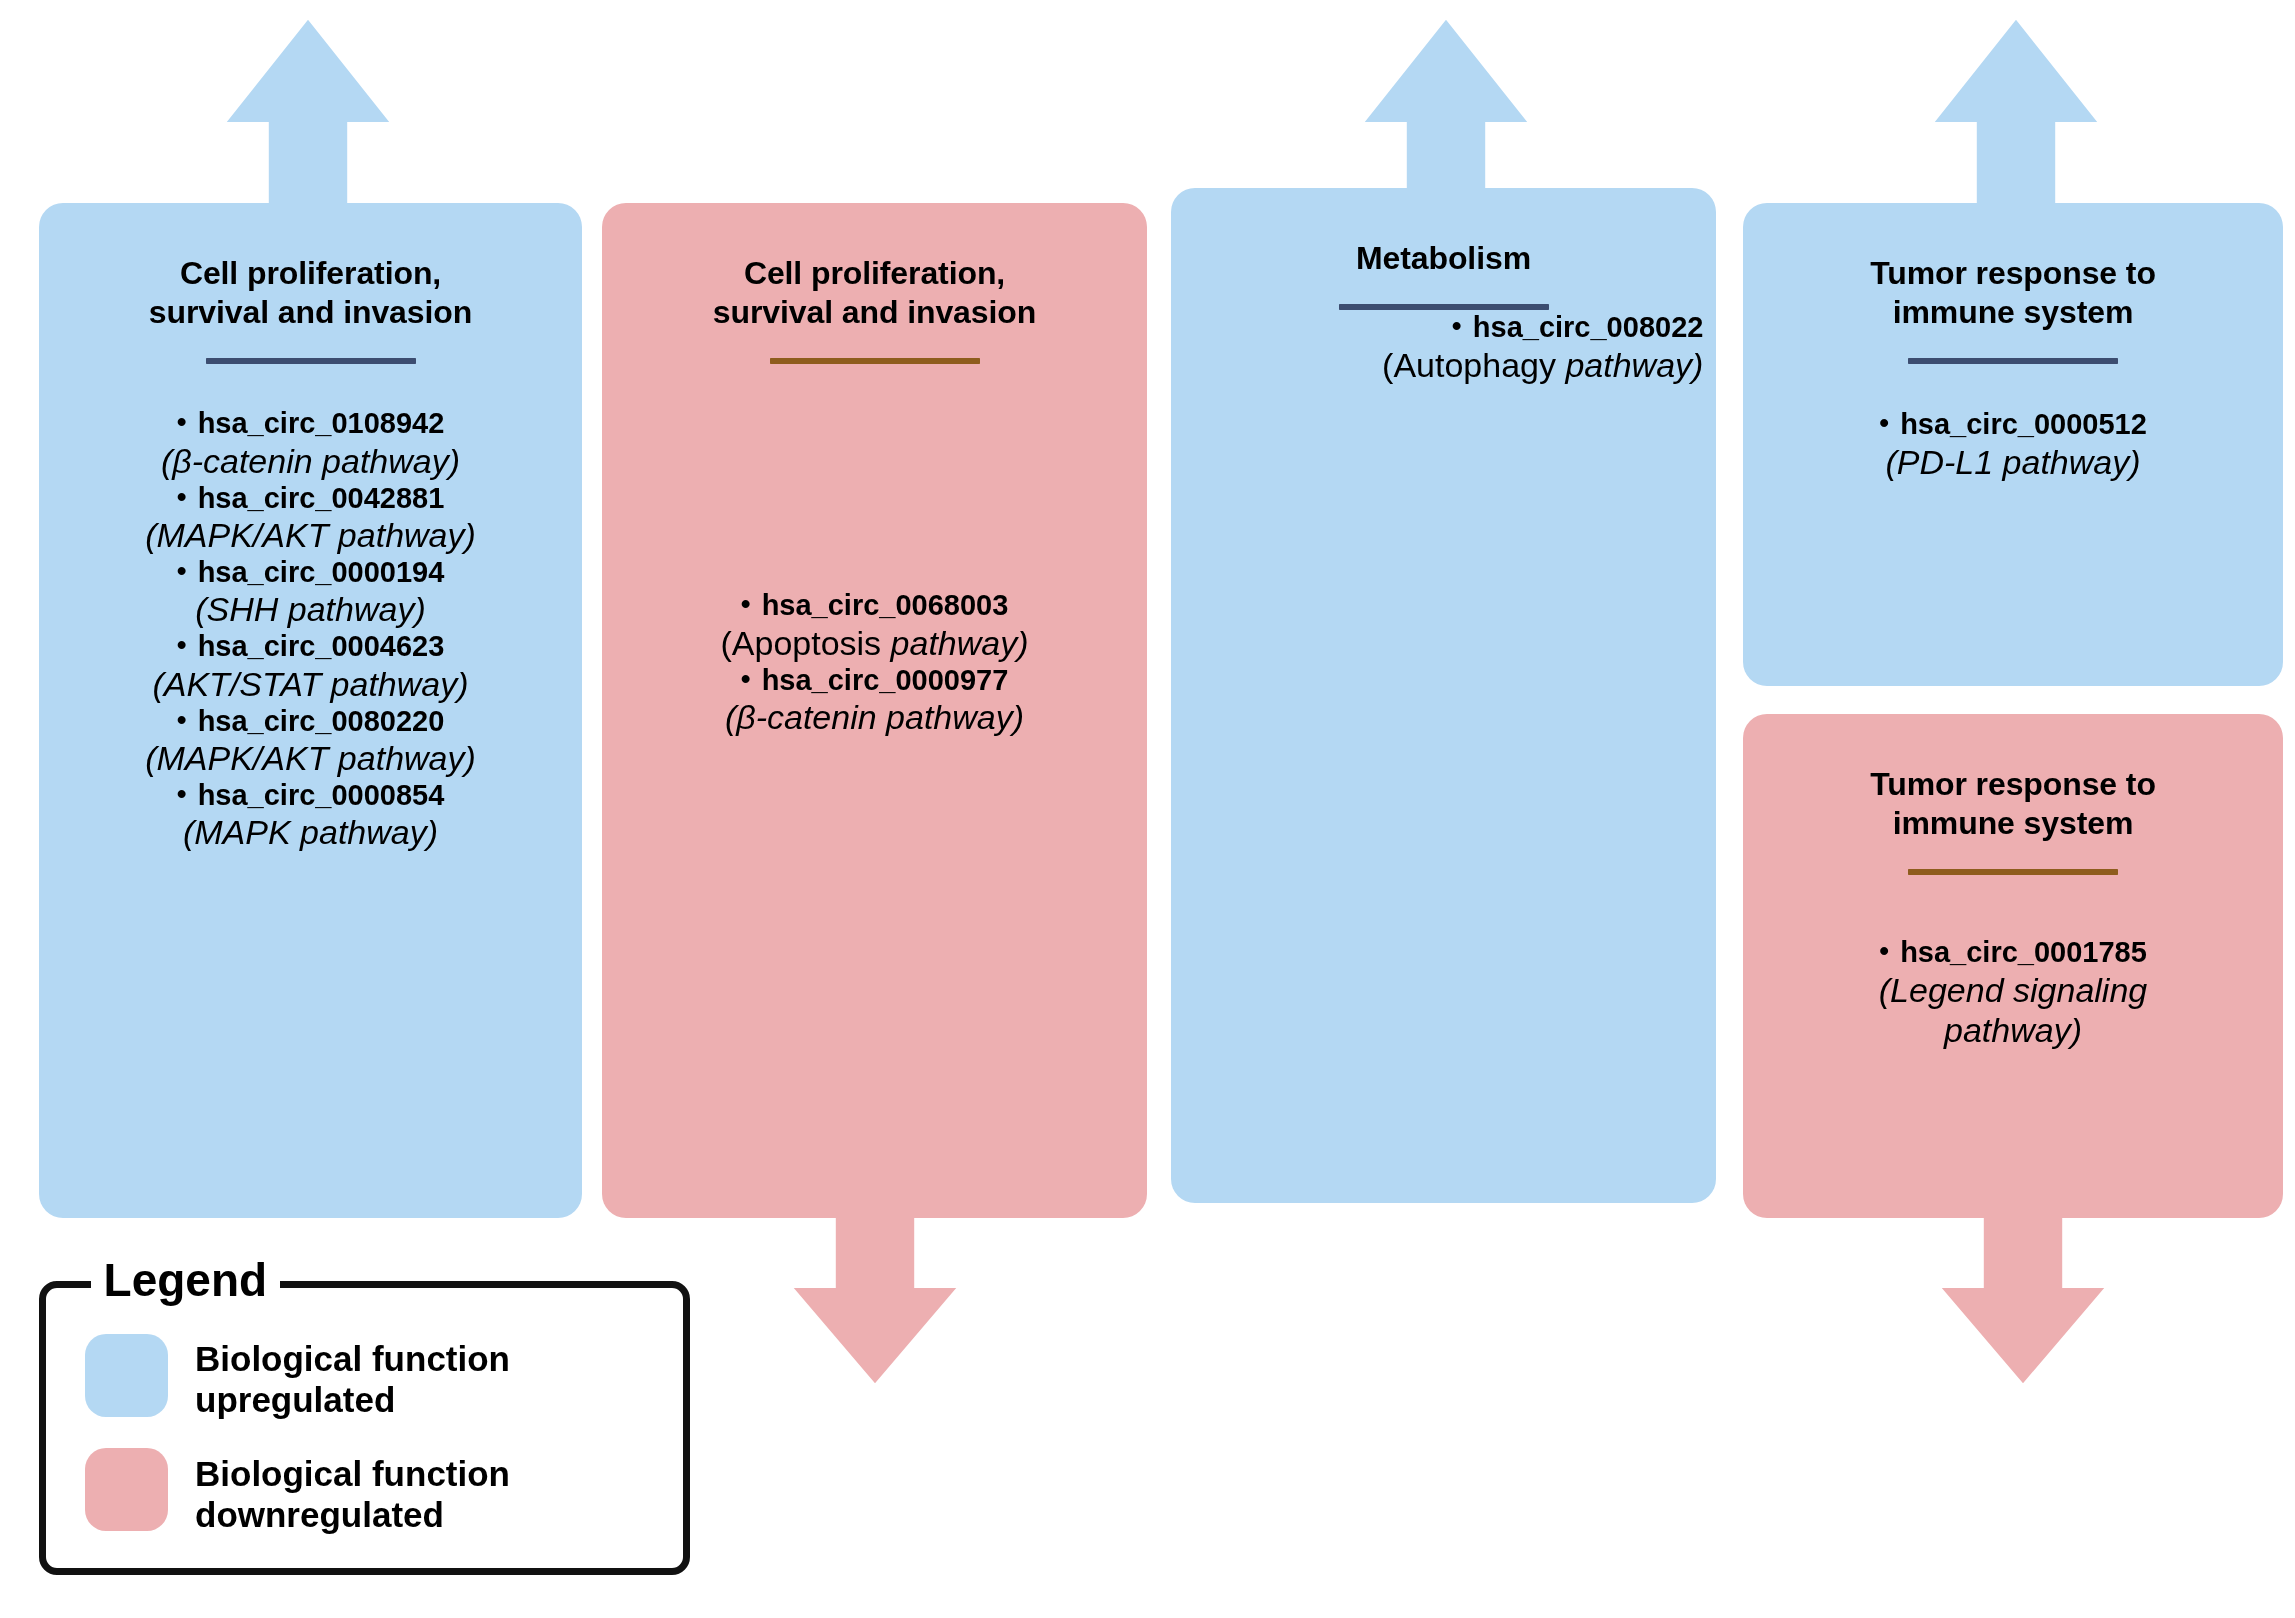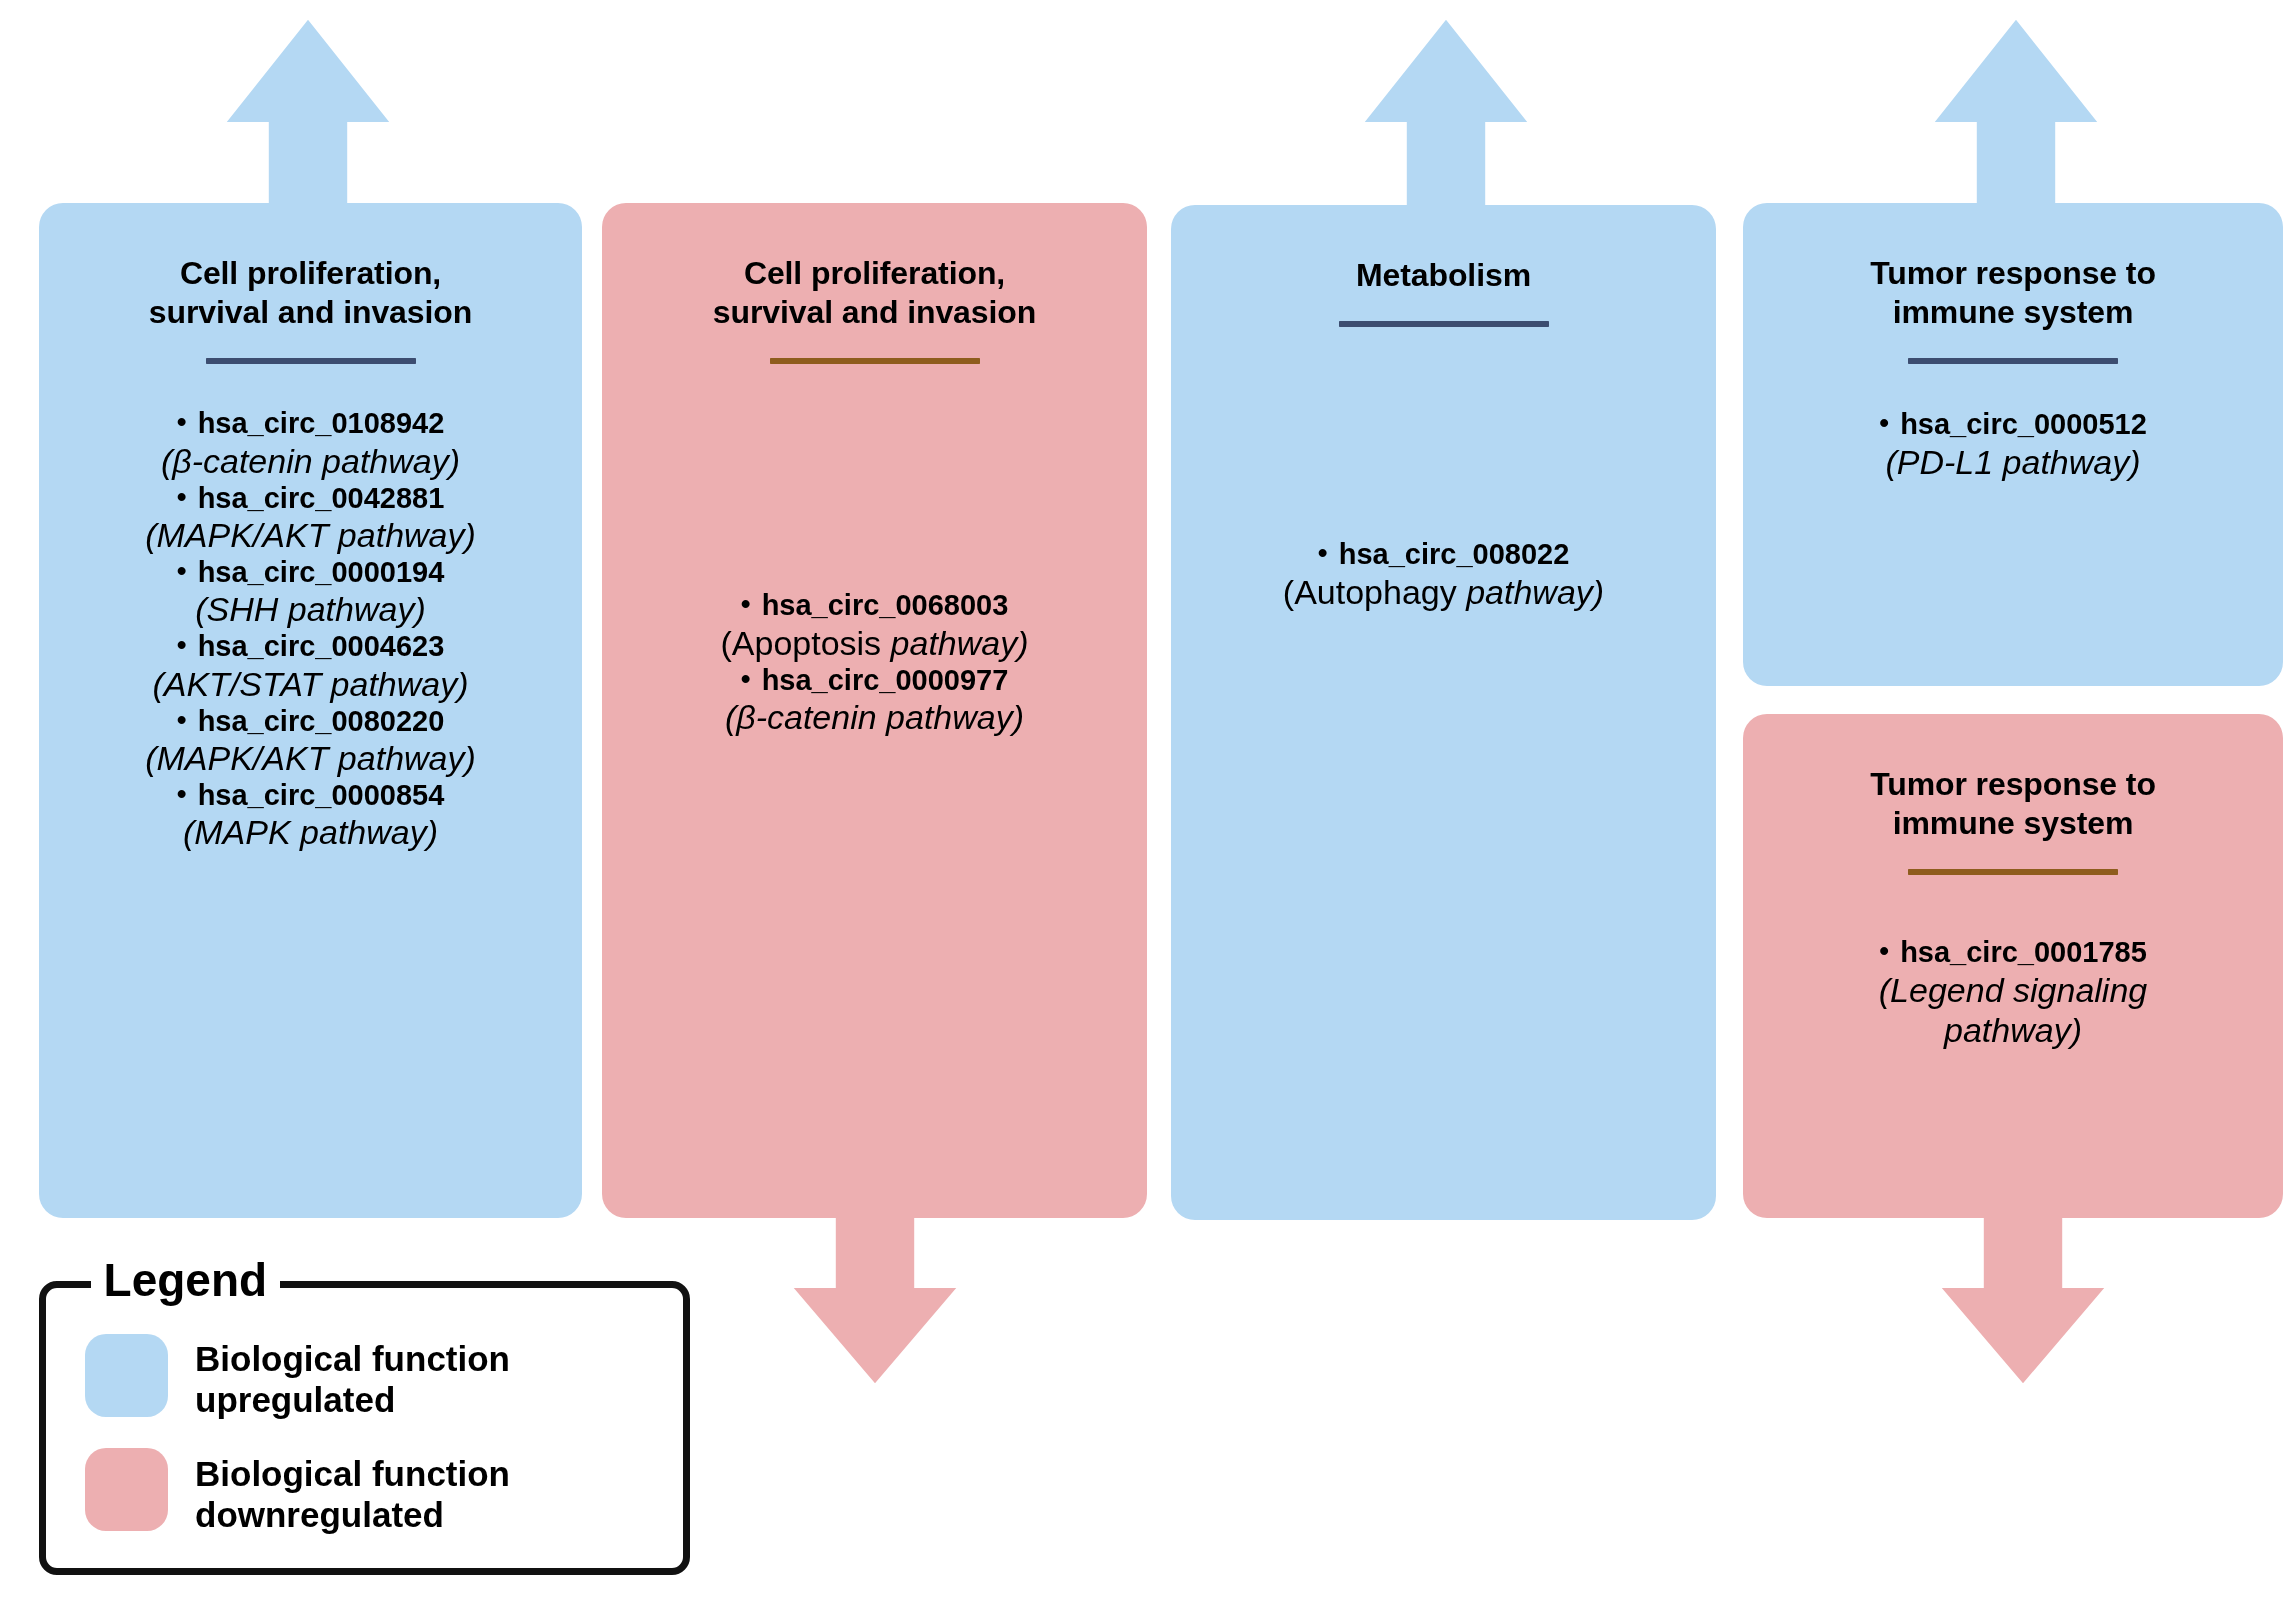--- a/index.html
+++ b/index.html
@@ -197,24 +197,24 @@
         <div class="item-id"><span class="bullet">•</span><span>hsa_circ_0068003</span></div>
         <div class="item-path"><span class="roman">(Apoptosis </span><span>pathway)</span></div>
       </li>
       <li class="item">
         <div class="item-id"><span class="bullet">•</span><span>hsa_circ_0000977</span></div>
         <div class="item-path">(β-catenin pathway)</div>
       </li>
     </ul>
   </section>
 
-  <section class="panel blue" style="left:1171px; top:205px; width:545px; height:1015px;">
+  <section class="panel blue" style="left:1171px; top:188px; width:545px; height:1015px;">
     <h2 class="panel-title">Metabolism</h2>
     <div class="rule navy" style="width:210px;"></div>
-    <ul class="items" style="margin-top:210px;">
+    <ul class="items" style="text-align:right;">
       <li class="item">
         <div class="item-id"><span class="bullet">•</span><span>hsa_circ_008022</span></div>
         <div class="item-path"><span class="roman">(Autophagy </span><span>pathway)</span></div>
       </li>
     </ul>
   </section>
 
   <section class="panel blue" style="left:1743px; top:203px; width:540px; height:483px;">
     <h2 class="panel-title">Tumor response to
 immune system</h2>

